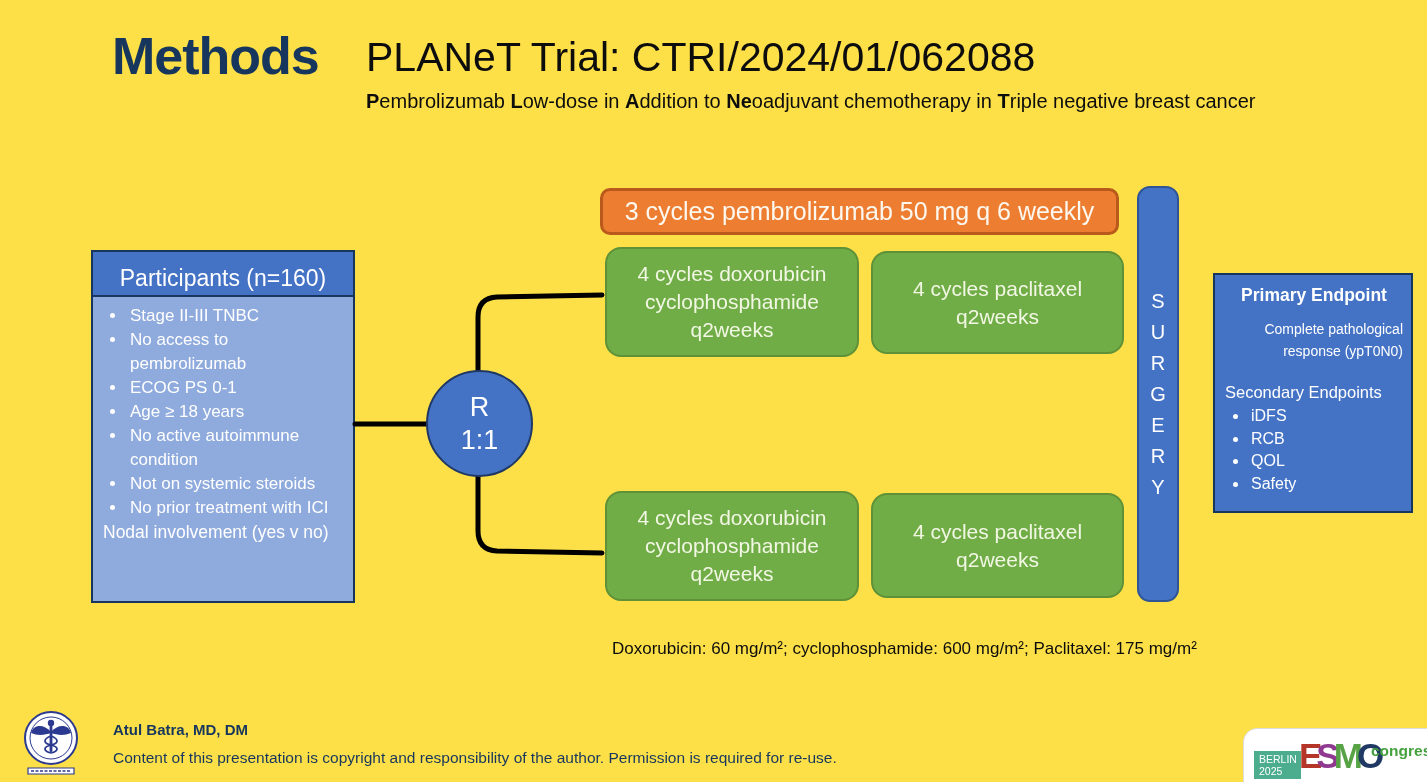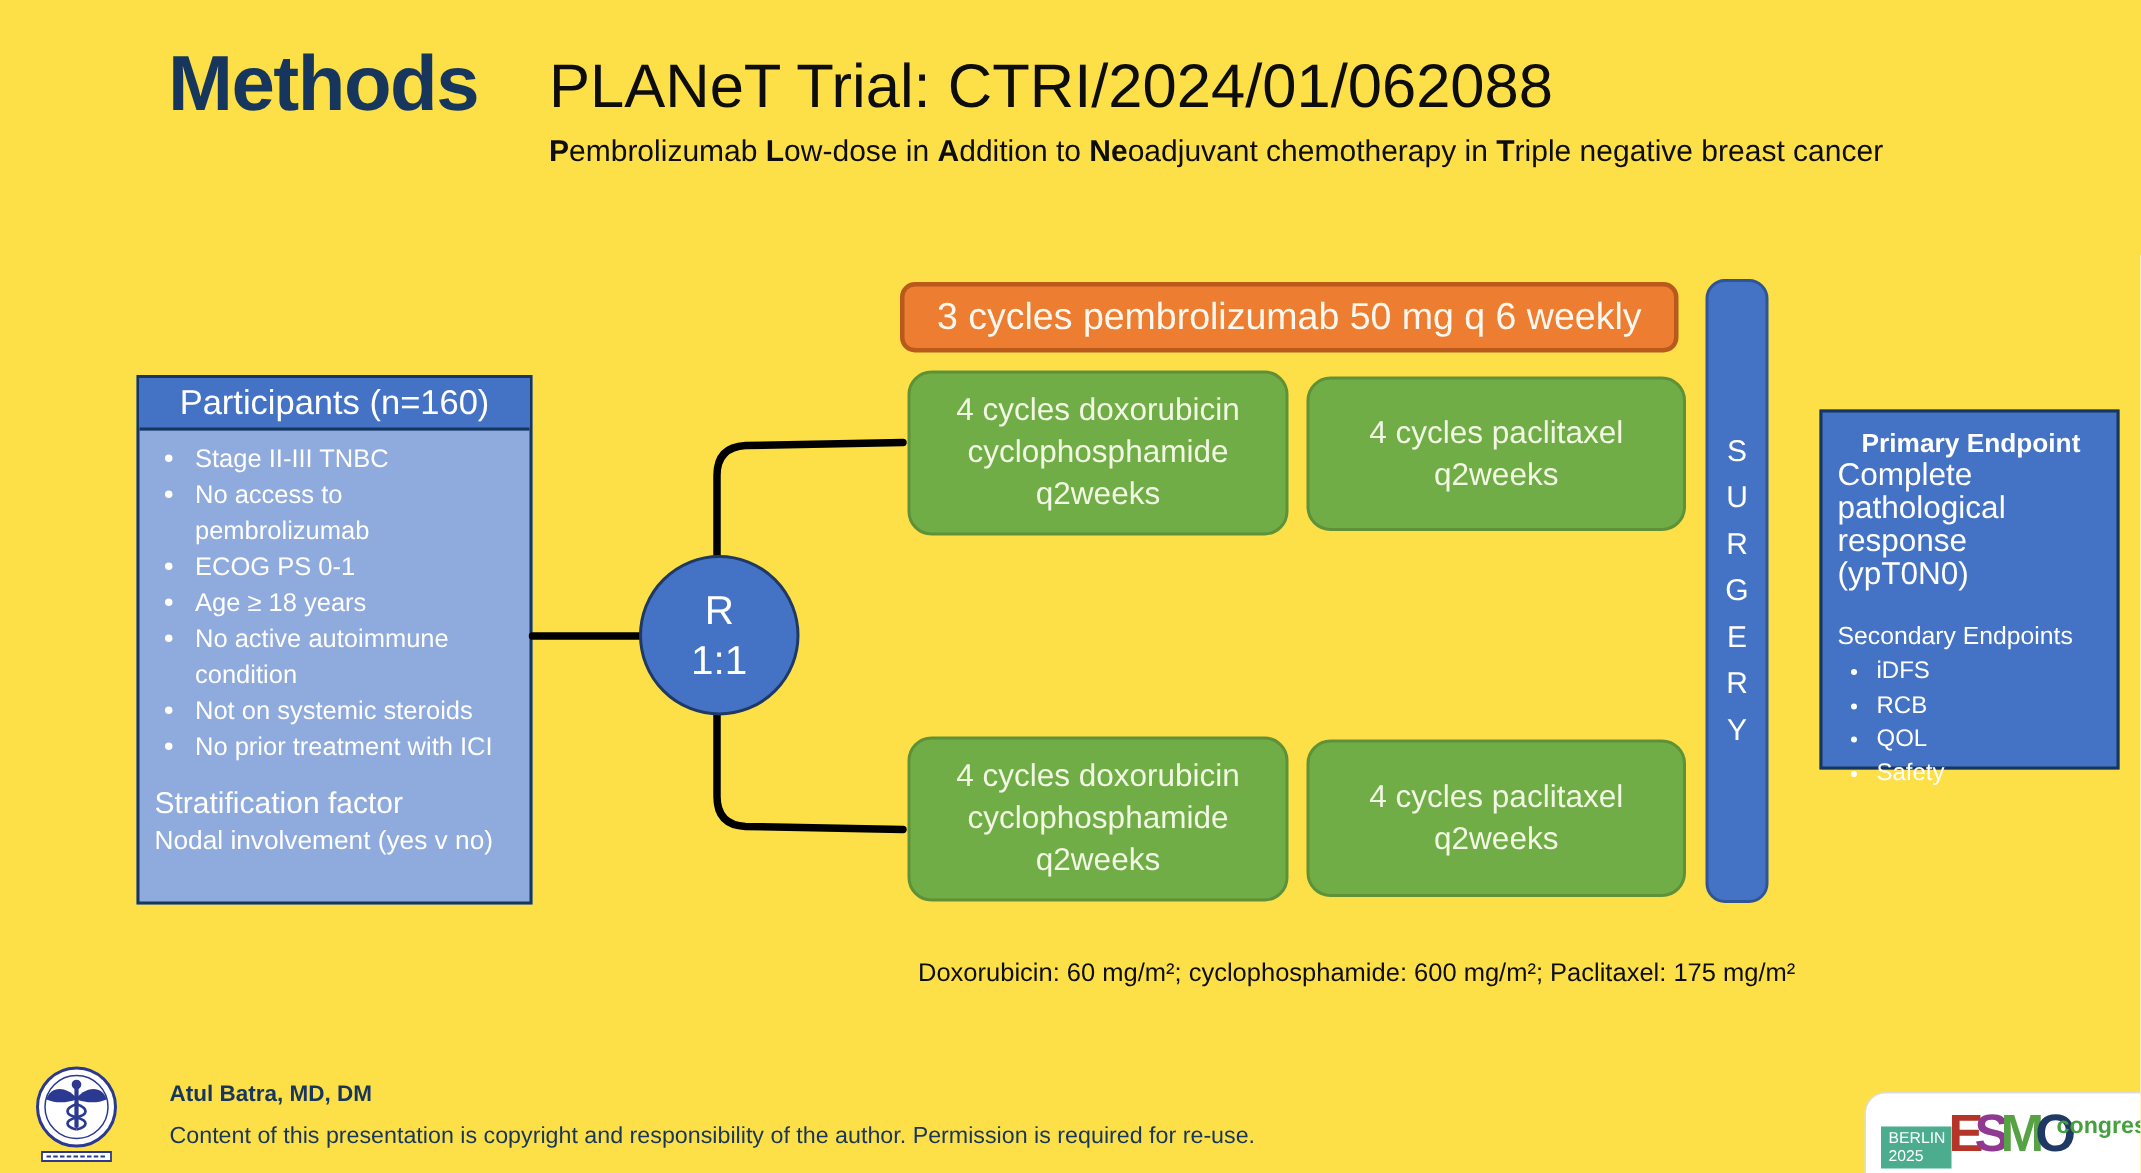--- a/index.html
+++ b/index.html
@@ -9,21 +9,21 @@
 
   .preline { white-space:pre-line; }
 
   
   .methods-title { position:absolute; left:112px; top:26px; font-size:52px; font-weight:700; color:#17365D; letter-spacing:-1px; }
   .trial-title { position:absolute; left:366px; top:34px; font-size:41px; color:#0d0d0d; }
   .trial-subtitle { position:absolute; left:366px; top:90px; font-size:20px; color:#0d0d0d; }
 
   
   .participants { position:absolute; left:91px; top:250px; width:264px; height:353px; background:#8FAADC; border:2px solid #17365D; }
-  .participants-header { background:#4472C4; border-bottom:2px solid #17365D; color:#fff; text-align:center; font-size:23px; padding:3px 0 3px 0; }
+  .participants-header { background:#4472C4; border-bottom:2px solid #17365D; color:#fff; text-align:center; font-size:23px; padding:13px 0 3px 0; }
   .participants-body { padding:5px 6px 0 6px; color:#fff; font-size:17px; }
   .p-bullets { margin:2px 0 0 0; padding-left:28px; list-style:disc; }
   .p-bullets li { line-height:24px; padding-left:3px; }
   .strat-label { margin:15px 0 0 4px; font-size:20px; color:#fff; }
   .strat-value { margin:2px 0 0 4px; font-size:17.5px; color:#fff; }
 
   
   .connectors { position:absolute; left:0; top:0; width:1427px; height:782px; pointer-events:none; }
 
   
@@ -45,21 +45,21 @@
 
   
   .surgery-bar { position:absolute; left:1137px; top:186px; width:42px; height:416px; background:#4472C4;
                  border:2px solid #2F5597; border-radius:13px; color:#fff; display:flex; align-items:center;
                  justify-content:center; text-align:center; font-size:20px; line-height:31px; }
 
   
   .endpoints { position:absolute; left:1213px; top:273px; width:200px; height:240px; background:#4472C4;
                border:2px solid #17365D; color:#fff; padding:10px 8px 0 10px; }
   .ep-primary-title { font-weight:700; text-align:center; font-size:17.5px; }
-  .ep-primary-value { font-size:21px; line-height:22px; margin-top:0; }
+  .ep-primary-value { font-size:14px; line-height:22px; margin-top:12px;text-align:right; }
   .ep-secondary-title { font-size:16.5px; margin-top:21px; }
   .ep-list { margin:3px 0 12px 0; padding-left:24px; list-style:disc; font-size:16px; }
   .ep-list li { line-height:22.5px; padding-left:2px; }
 
   
   .footnote { position:absolute; left:612px; top:639px; font-size:17px; color:#0d0d0d; }
 
   
   .aiims-logo { position:absolute; left:23px; top:710px; width:56px; height:68px; }
   .footer-author { position:absolute; left:113px; top:721px; font-size:15px; font-weight:700; color:#17365D; }
@@ -89,21 +89,20 @@
         <li class="preline">Stage II-III TNBC</li>
         <li class="preline">No access to
 pembrolizumab</li>
         <li class="preline">ECOG PS 0-1</li>
         <li class="preline">Age ≥ 18 years</li>
         <li class="preline">No active autoimmune
 condition</li>
         <li class="preline">Not on systemic steroids</li>
         <li class="preline">No prior treatment with ICI</li>
       </ul>
-      <div class="strat-label">Stratification factor</div>
       <div class="strat-value">Nodal involvement (yes v no)</div>
     </div>
   </div>
 
   <svg class="connectors" viewBox="0 0 1427 782">
     <path d="M 355 424 L 432 424" stroke="#000" stroke-width="5" fill="none" stroke-linecap="round"></path>
     <path d="M 478 372 L 478 317 Q 478 298 497 297 L 602 295" stroke="#000" stroke-width="5" fill="none" stroke-linecap="round"></path>
     <path d="M 478 475 L 478 531 Q 478 550 497 551 L 602 553" stroke="#000" stroke-width="5" fill="none" stroke-linecap="round"></path>
   </svg>
 

